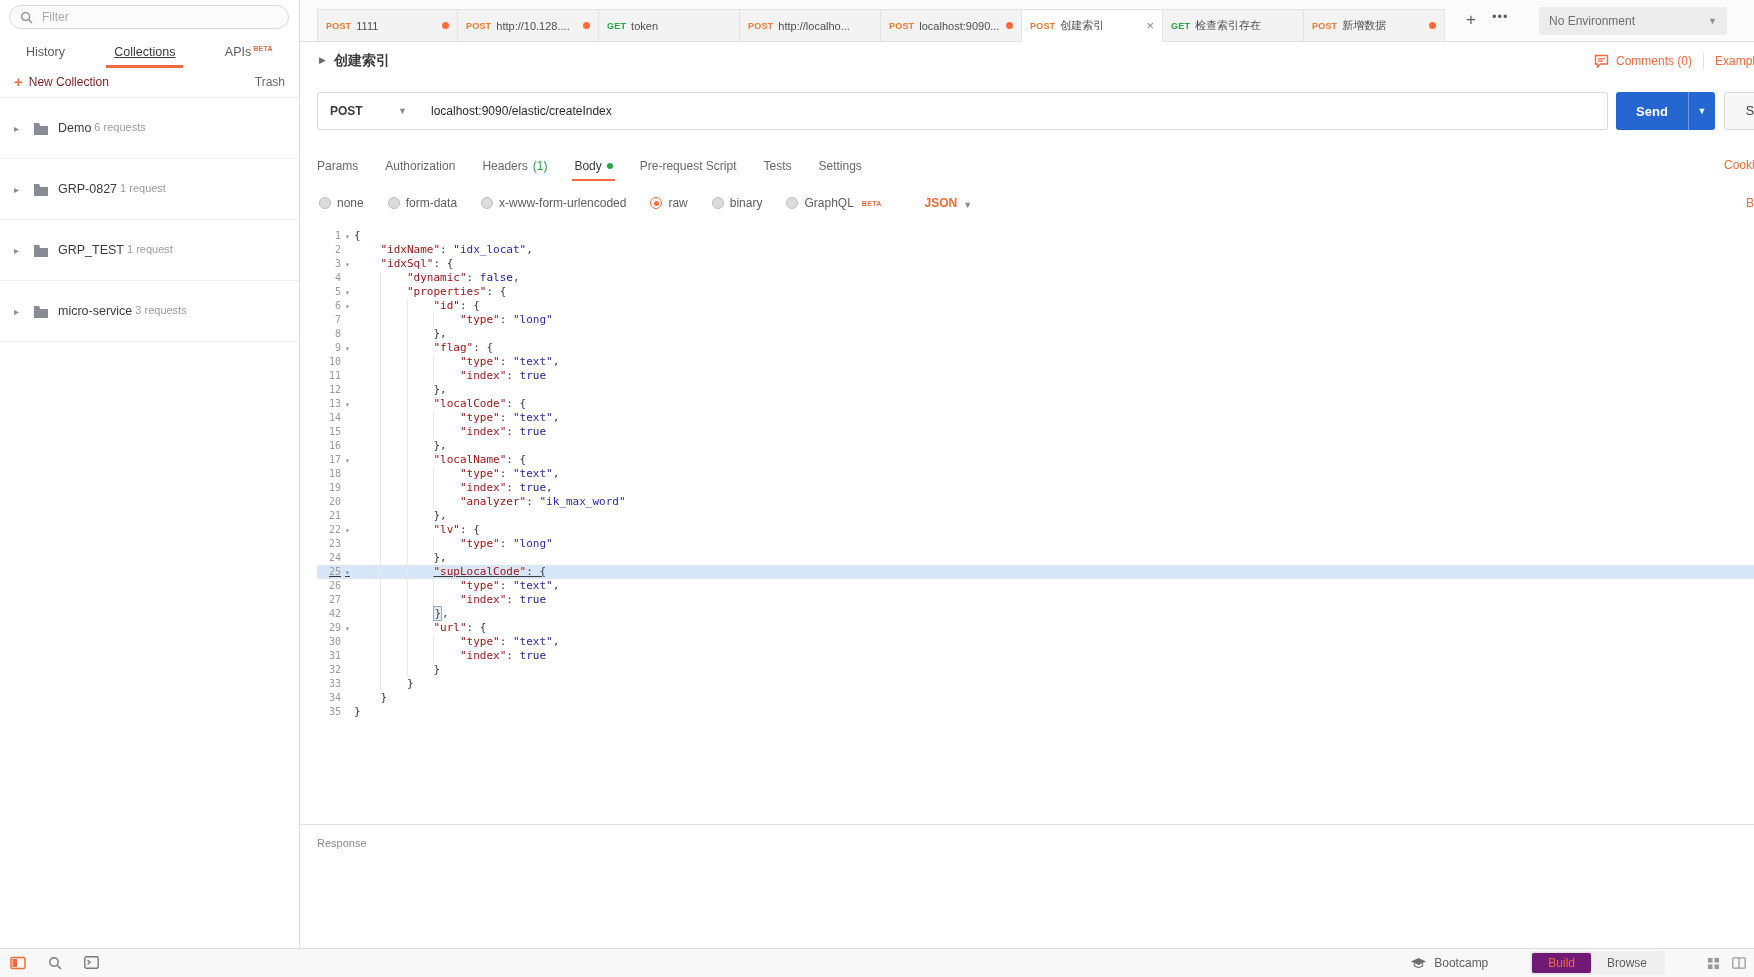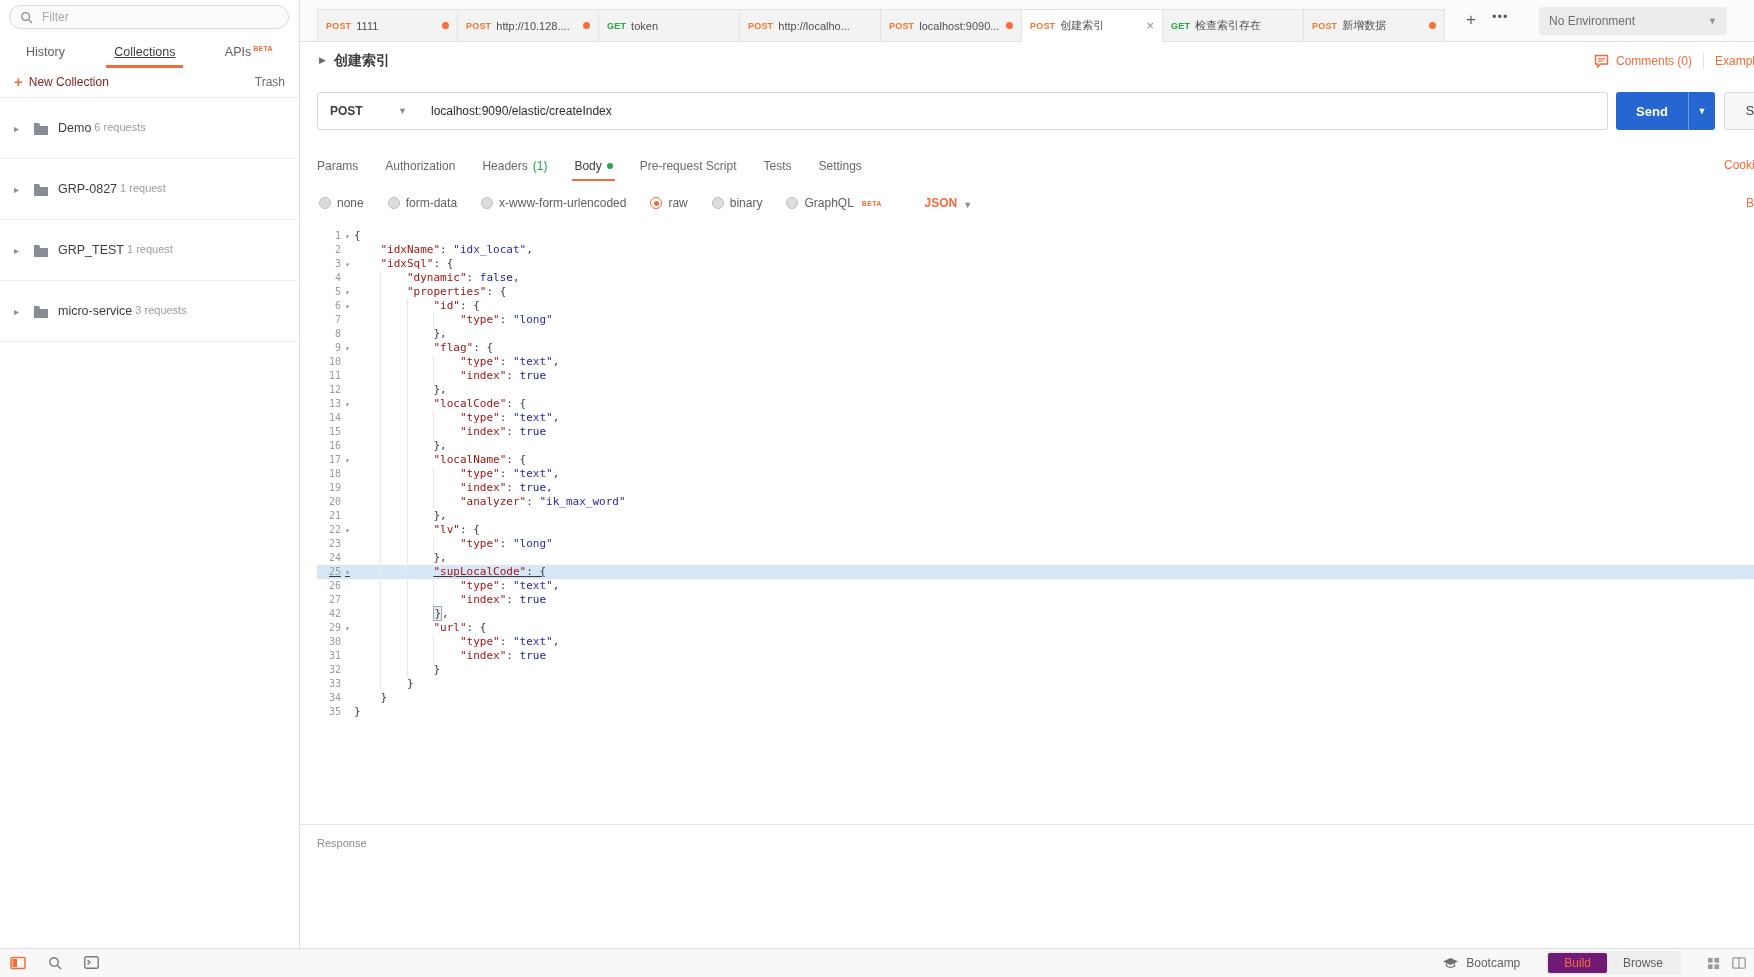--- a/index.html
+++ b/index.html
@@ -84,21 +84,21 @@
   .tk-s{color:var(--string,#2A2AB8);}
   .tk-b{color:var(--bool,#191C9E);}
   .tk-p{color:#3B3B3B;}
   .tk-m{border:1px solid #9AA7B8;background:#E9EEF5;}
   
   .response{position:absolute;top:824px;left:0;right:0;bottom:0;border-top:1px solid #E4E4E4;}
   .resp-label{position:absolute;left:17px;top:12px;font-size:11px;color:#8A8A8A;}
   
   .statusbar{position:absolute;left:0;right:0;bottom:0;height:29px;background:#F8F8F8;border-top:1px solid #DDD;box-sizing:border-box;}
   .sbicon{position:absolute;top:7px;display:flex;align-items:center;}
-  .sb-right{position:absolute;right:8px;top:0;height:100%;display:flex;align-items:center;gap:26px;}
+  .sb-right{position:absolute;right:8px;top:0;height:100%;display:flex;align-items:center;gap:42px;}
   .bootcamp{display:flex;align-items:center;gap:7px;font-size:12px;color:#5E5E5E;}
   .seg{display:flex;background:#EFEFEF;border-radius:3px;padding:2px;}
   .seg-item{padding:3px 16px;font-size:12px;color:#5E5E5E;border-radius:2px;}
   .seg-item.on{background:#701a75;color:var(--accent,#F26B3A);box-shadow:0 0 2px rgba(0,0,0,.18);}
   .sb-mini{display:flex;align-items:center;gap:12px;}
 </style>
 </head>
 <body>
 
 <div id="app">

